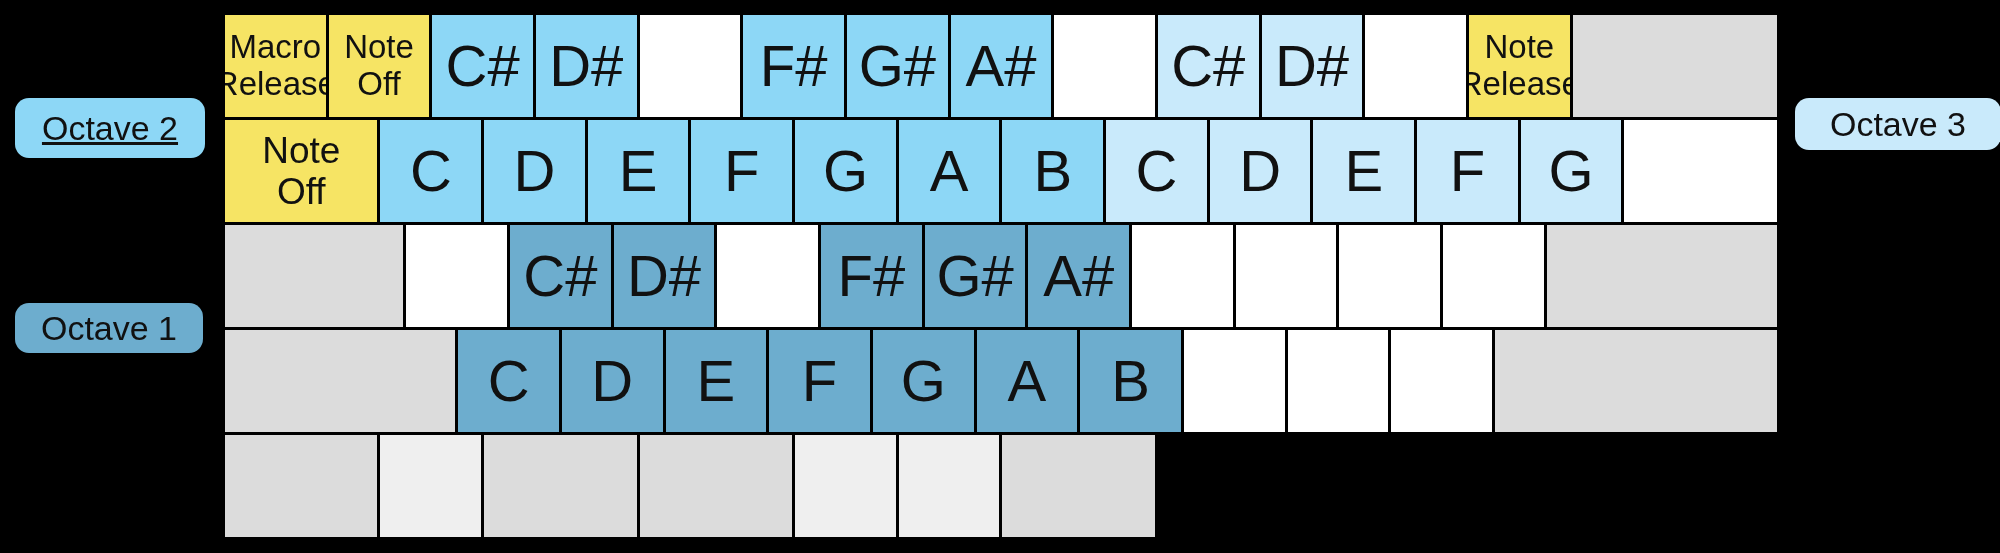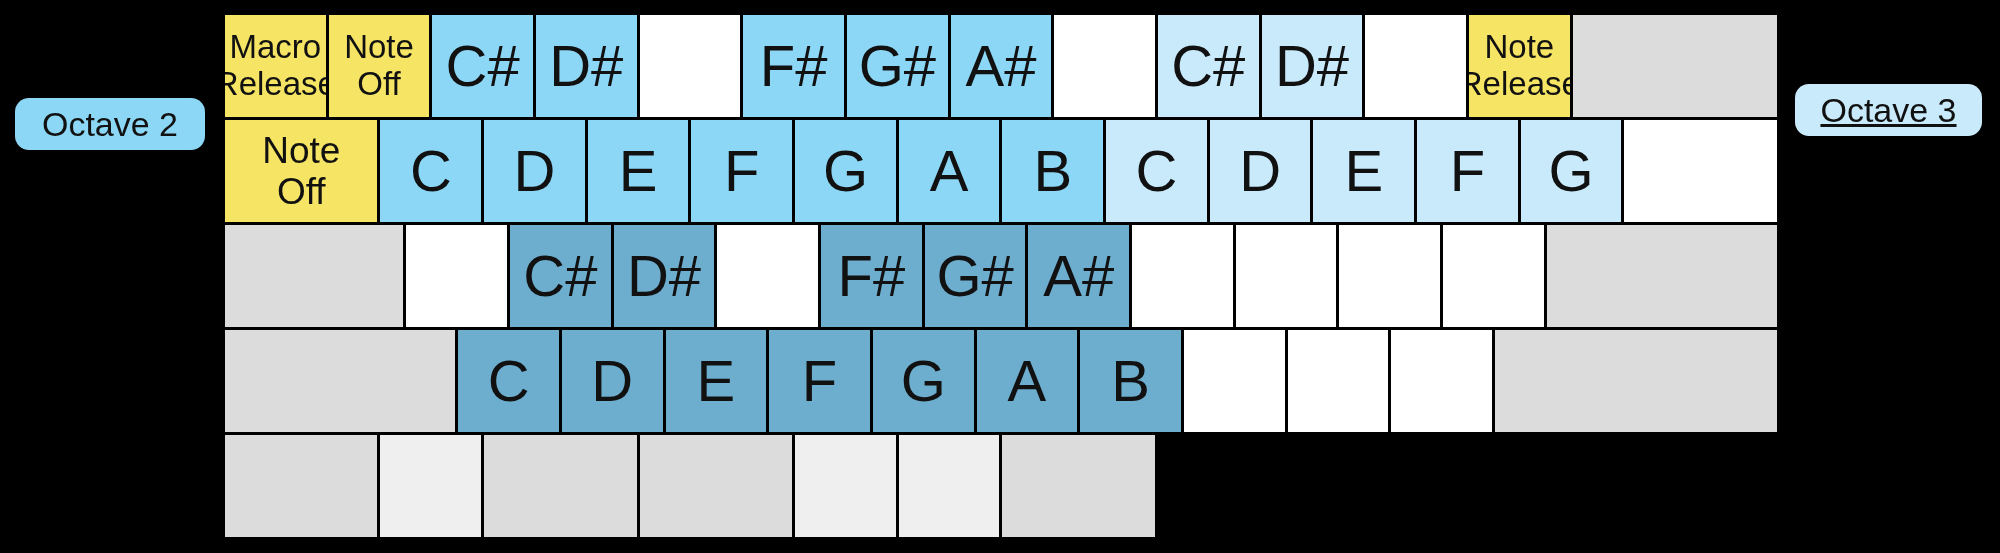--- a/index.html
+++ b/index.html
@@ -40,28 +40,29 @@
   .fs-lg{font-size:58px;}
   .fs-edit{font-size:42px;}
   .pill{
     position:absolute;
     display:flex;align-items:center;justify-content:center;
     border-radius:14px;
     font-size:34px;
     color:#111;
   }
   .pill-oct1{background:var(--oct1,#6DADCE);left:15px;top:303px;width:188px;height:50px;}
-  .pill-oct2{background:var(--oct2,#8DD7F6);left:15px;top:98px;width:190px;height:52px;}
-  .pill-oct3{background:var(--oct3,#C9EAFB);left:1795px;top:84px;width:187px;height:52px;text-decoration:underline;}
+  .pill-oct2{background:var(--oct2,#8DD7F6);left:15px;top:98px;width:190px;height:60px;text-decoration:underline;}
+  .pill-oct3{background:var(--oct3,#C9EAFB);left:1795px;top:98px;width:206px;height:52px;}
 </style>
 </head>
 <body>
 
 <div class="stage" style="--bg: #000000; --oct1: #6DADCE; --oct2: #8DD7F6; --oct3: #C9EAFB; --macro: #F6E464; --edit: #FBC0C3; --gray: #DCDCDC; --graylight: #EFEFEF; --white: #FFFFFF;">
   <div class="pill pill-oct2">Octave 2</div>
+  <div class="pill pill-oct1">Octave 1</div>
   <div class="pill pill-oct3">Octave 3</div>
   <div class="board">
       <div class="key k-macro fs-sm" style="grid-column: span 4;">Macro
 Release</div>
       <div class="key k-macro fs-sm" style="grid-column: span 4;">Note
 Off</div>
       <div class="key k-oct2 fs-lg" style="grid-column: span 4;">C#</div>
       <div class="key k-oct2 fs-lg" style="grid-column: span 4;">D#</div>
       <div class="key k-blank" style="grid-column: span 4;"></div>
       <div class="key k-oct2 fs-lg" style="grid-column: span 4;">F#</div>

